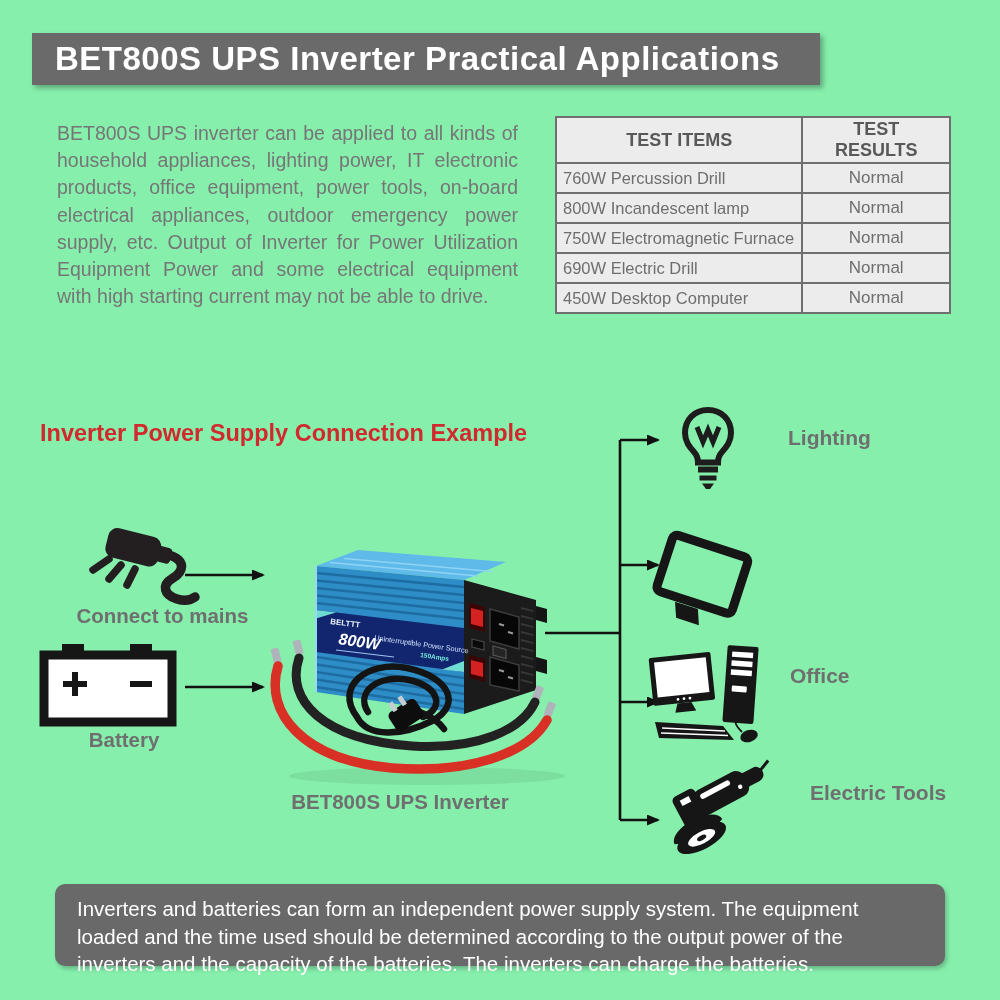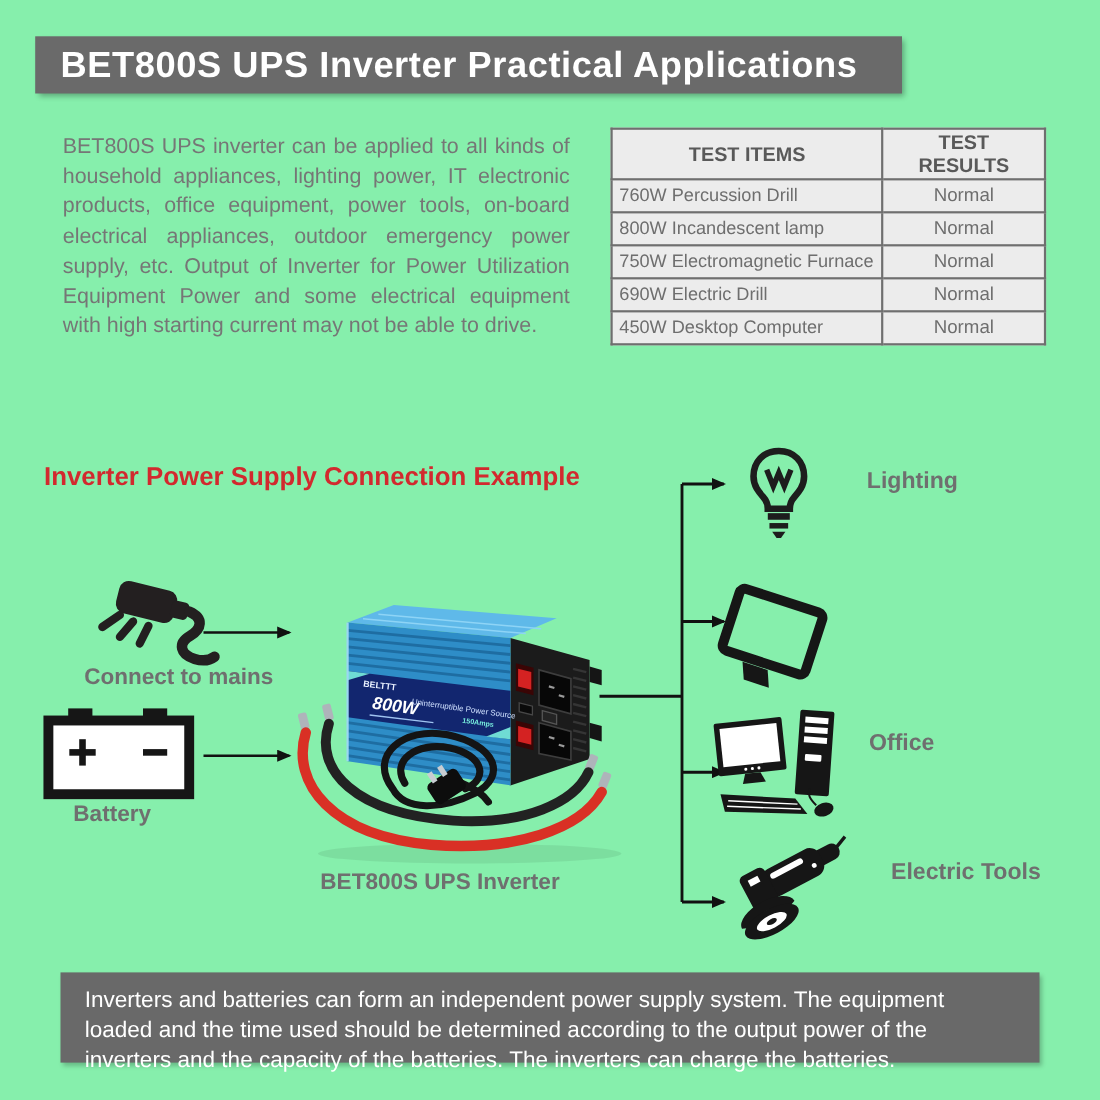--- a/index.html
+++ b/index.html
@@ -24,21 +24,21 @@
   td.result{font-size:17px;color:#6e6e6e;text-align:center;width:136px;}
 
   
   .diagram-heading{position:absolute;left:40px;top:420px;font-size:23.5px;font-weight:bold;color:#d2292e;white-space:nowrap;}
 
   .lbl{position:absolute;font-weight:bold;color:#6f6f6f;white-space:nowrap;}
   .lbl.center{text-align:center;}
 
   
   .footer-note{position:absolute;left:55px;top:884px;width:890px;height:82px;background:#696969;
-               border-radius:0;box-sizing:border-box;padding:11px 22px 0 22px;
+               border-radius:10px;box-sizing:border-box;padding:11px 22px 0 22px;
                color:#fff;font-size:20.5px;line-height:27.5px;box-shadow:2px 3px 4px rgba(0,0,0,0.22);}
   svg{position:absolute;overflow:visible;}
 </style>
 </head>
 <body>
 
 <div class="canvas">
 
   <div class="top-banner">
     <span>BET800S UPS Inverter Practical Applications</span>
@@ -103,21 +103,21 @@
   <svg style="left:38px;top:643px" width="140" height="85" viewBox="0 0 140 85">
     <rect x="24" y="1" width="22" height="13" fill="#161616"></rect>
     <rect x="92" y="1" width="22" height="13" fill="#161616"></rect>
     <rect x="6" y="12" width="128" height="67" fill="#fff" stroke="#161616" stroke-width="9"></rect>
     <g stroke="#161616" stroke-width="6">
       <line x1="25" y1="41" x2="49" y2="41"></line>
       <line x1="37" y1="29" x2="37" y2="53"></line>
       <line x1="92" y1="41" x2="114" y2="41"></line>
     </g>
   </svg>
-  <div class="lbl center" style="left:32px;top:728px;width:140px;font-size:20.5px;">Battery</div>
+  <div class="lbl center" style="left:54px;top:728px;width:140px;font-size:20.5px;">Battery</div>
 
   <svg style="left:183px;top:679px" width="92" height="16" viewBox="0 0 92 16">
     <line x1="2" y1="8" x2="80" y2="8" stroke="#111" stroke-width="2.4" marker-end="url(#ah1)"></line>
   </svg>
 
   <svg style="left:272px;top:540px" width="290" height="248" viewBox="0 0 290 248">
     <ellipse cx="155" cy="236" rx="138" ry="9" fill="rgba(0,0,0,0.07)"></ellipse>
 
     <polygon points="44,26 192,40 234,22 86,10" fill="#5fb9e9"></polygon>
     <line x1="58" y1="22.5" x2="206" y2="36" stroke="#8ed4f6" stroke-width="1.4"></line>

